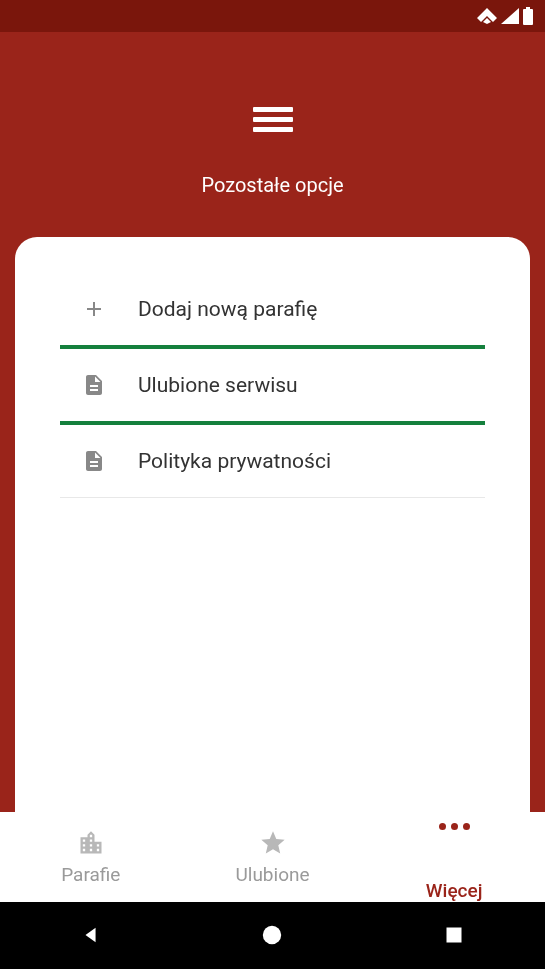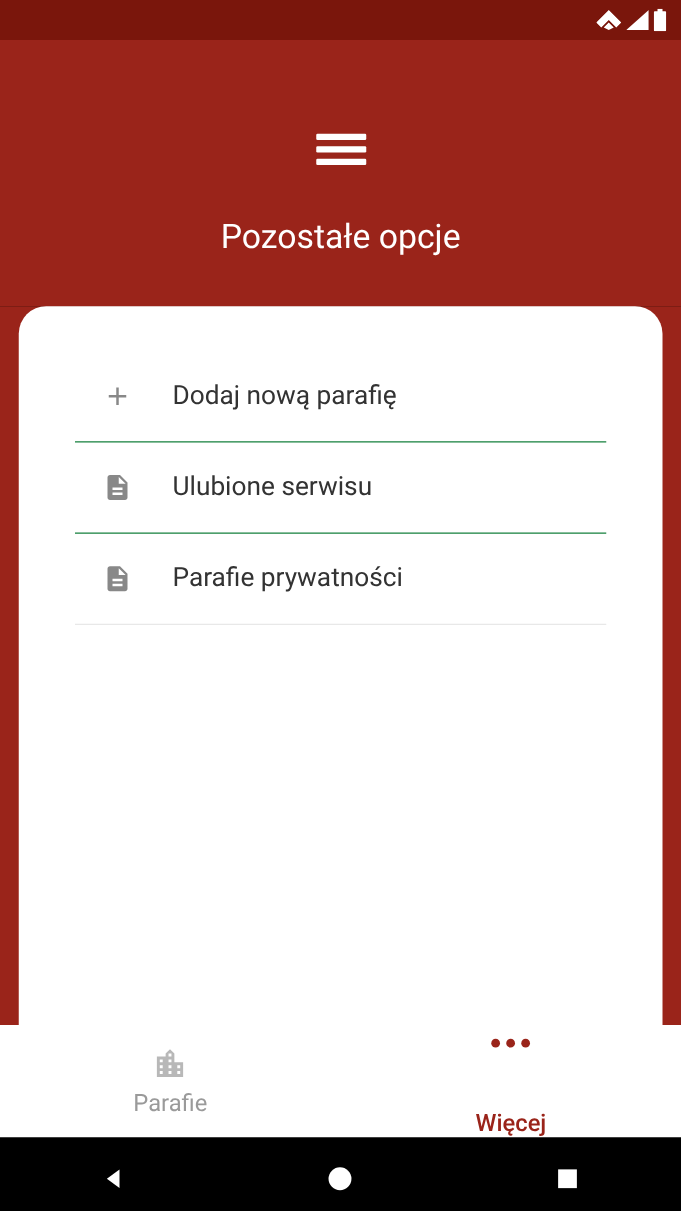--- a/index.html
+++ b/index.html
@@ -39,40 +39,40 @@
     }
     .hamburger-line {
       width: 40px;
       height: 5px;
       background: #fff;
       margin: 5px 0;
       border-radius: 1px;
     }
     .page-title {
       color: #fff;
-      font-size: 27px;
+      font-size: 20px;
       font-weight: 400;
     }
     .content-wrapper {
       background: #9a241a;
       padding: 0 15px;
       height: 575px;
     }
     .card {
       background: #fff;
       border-radius: 22px 22px 0 0;
       height: 100%;
       padding: 50px 0 0;
     }
     .list-item {
       display: flex;
       align-items: center;
       padding: 24px 10px 24px 22px;
       margin: 0 45px;
-      border-bottom: 1px solid #15803d;
+      border-bottom: 4px solid #15803d;
       cursor: pointer;
     }
     .list-item:first-child {
       padding-top: 10px;
     }
     .list-item:nth-child(3) {
       border-bottom: 1px solid #e8e8e8;
     }
     .list-icon {
       width: 24px;
@@ -183,31 +183,37 @@
     <div class="list-item">
       <svg class="list-icon" viewBox="0 0 24 24">
           <path d="M14 2H6c-1.1 0-2 .9-2 2v16c0 1.1.9 2 2 2h12c1.1 0 2-.9 2-2V8l-6-6zm2 16H8v-2h8v2zm0-4H8v-2h8v2zm-3-5V3.5L18.5 9H13z"></path>
         </svg>
       <span class="list-label">Ulubione serwisu</span>
     </div>
     <div class="list-item">
       <svg class="list-icon" viewBox="0 0 24 24">
           <path d="M14 2H6c-1.1 0-2 .9-2 2v16c0 1.1.9 2 2 2h12c1.1 0 2-.9 2-2V8l-6-6zm2 16H8v-2h8v2zm0-4H8v-2h8v2zm-3-5V3.5L18.5 9H13z"></path>
         </svg>
-      <span class="list-label">Parafie prywatności</span>
+      <span class="list-label">Polityka prywatności</span>
     </div>
   </div>
 </div>
 
 <div class="bottom-nav">
   <div class="nav-item">
     <svg class="nav-icon" viewBox="0 0 24 24">
         <path d="M15 11V5l-3-3-3 3v2H3v14h18V11h-6zm-8 8H5v-2h2v2zm0-4H5v-2h2v2zm0-4H5V9h2v2zm6 8h-2v-2h2v2zm0-4h-2v-2h2v2zm0-4h-2V9h2v2zm0-4h-2V5h2v2zm6 12h-2v-2h2v2zm0-4h-2v-2h2v2z"></path>
       </svg>
     <span class="nav-label">Parafie</span>
+  </div>
+  <div class="nav-item">
+    <svg class="nav-icon" viewBox="0 0 24 24">
+        <path d="M12 17.27L18.18 21l-1.64-7.03L22 9.24l-7.19-.61L12 2 9.19 8.63 2 9.24l5.46 4.73L5.82 21z"></path>
+      </svg>
+    <span class="nav-label">Ulubione</span>
   </div>
   <div class="nav-item active">
     <div class="dots-icon" style="height:28px;align-items:center;">
       <div class="dot"></div>
       <div class="dot"></div>
       <div class="dot"></div>
     </div>
     <span class="nav-label">Więcej</span>
   </div>
 </div>

